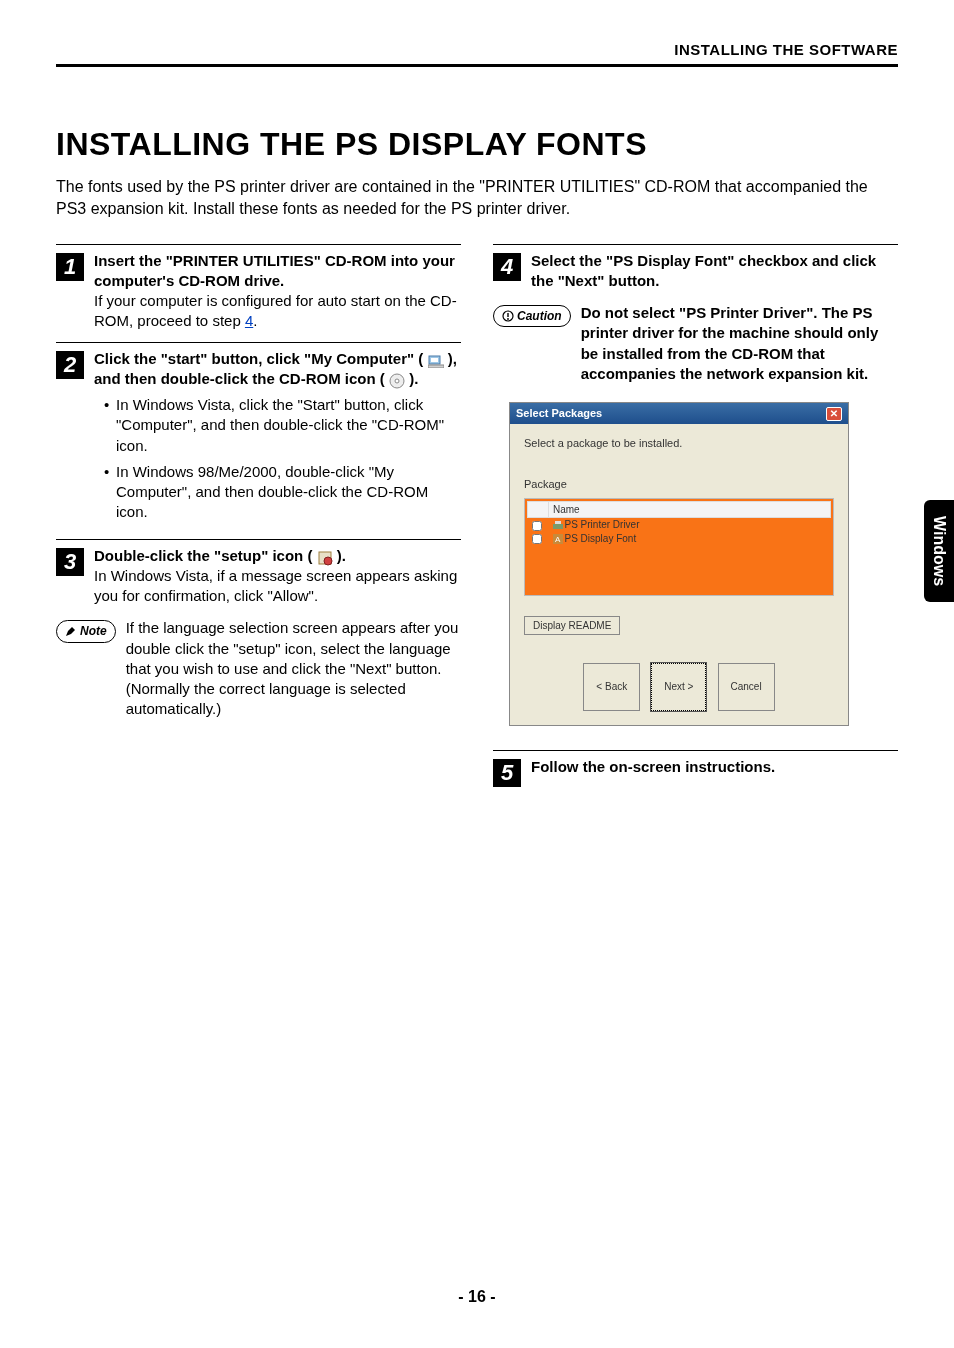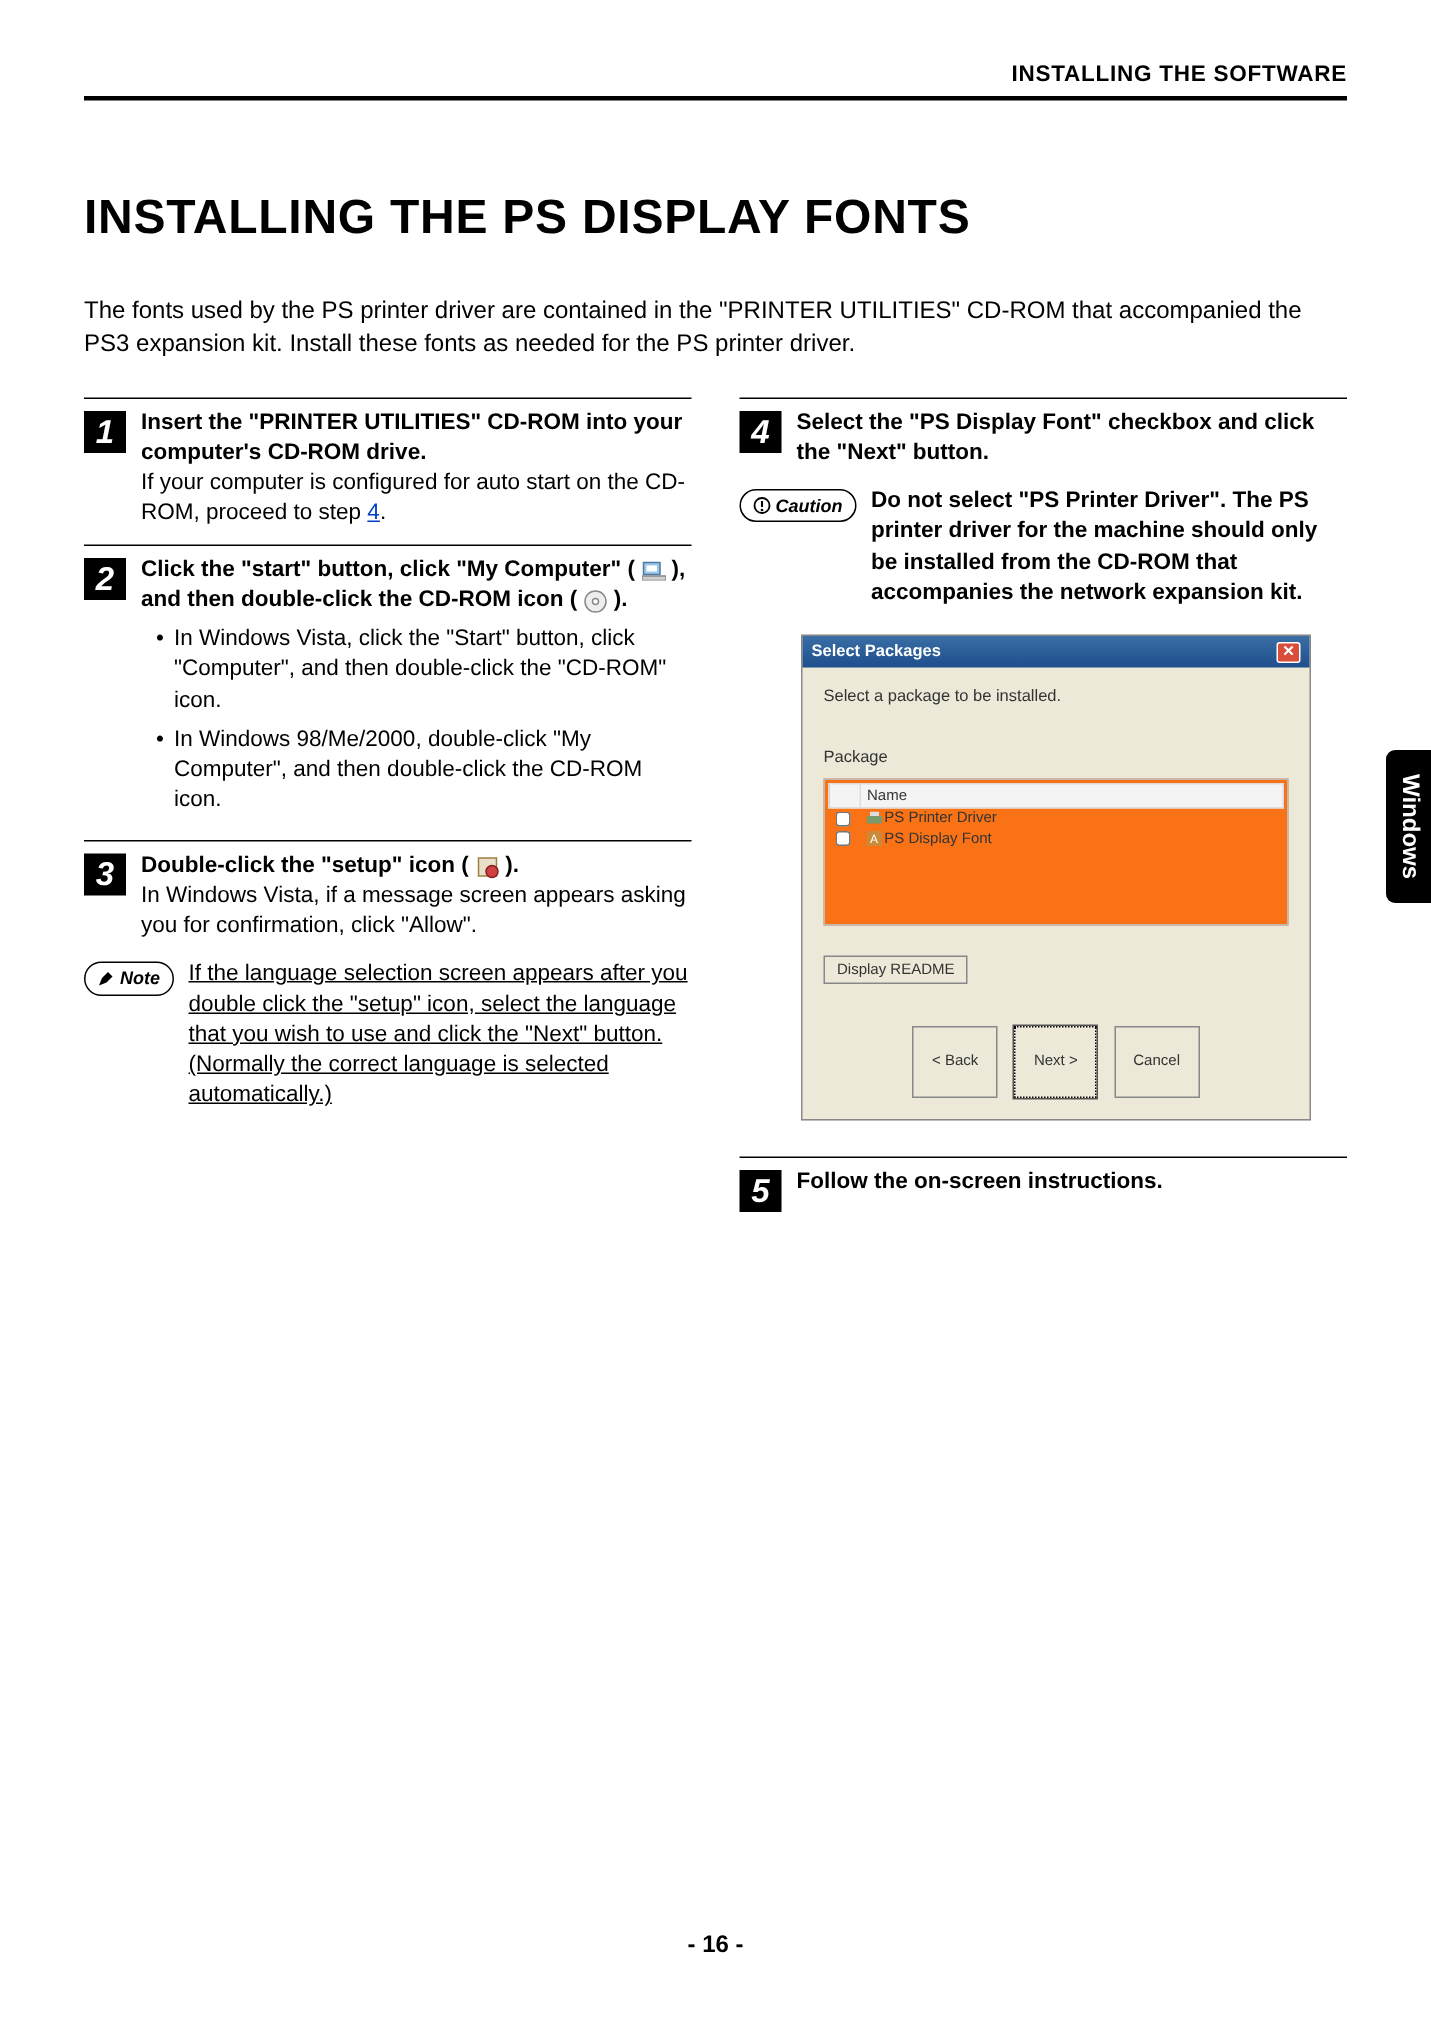--- a/index.html
+++ b/index.html
@@ -1,41 +1,41 @@
 <!DOCTYPE html>
 <html><head>
 <meta charset="utf-8">
 <style>
   * { box-sizing: border-box; margin: 0; padding: 0; }
   body { font-family: Arial, Helvetica, sans-serif; font-size: 15px; color: #000; width: 954px; margin: 0 auto; padding: 40px 56px 30px 56px; background: #fff; line-height: 1.35; position: relative; min-height: 1348px; }
   .header-line { font-weight: bold; font-size: 15px; letter-spacing: 0.5px; text-align: right; }
   hr.thick { border: none; border-top: 3px solid #000; margin-top: 4px; margin-bottom: 56px; }
-  h1.title { font-size: 32px; font-weight: bold; letter-spacing: 0.5px; margin-bottom: 31px; }
+  h1.title { font-size: 32px; font-weight: bold; letter-spacing: 0.5px; margin-bottom: 10px; }
   .intro { font-size: 16px; margin-bottom: 24px; }
   .columns { display: flex; gap: 32px; }
   .col { flex: 1; }
   .step { display: flex; margin-bottom: 10px; border-top: 1px solid #000; padding-top: 6px; }
   .stepnum { background: #000; color: #fff; font-weight: bold; font-size: 22px; font-style: italic; width: 28px; height: 28px; display: flex; align-items: center; justify-content: center; flex-shrink: 0; margin-right: 10px; margin-top: 2px; }
   .stepbody { flex: 1; font-size: 15px; }
   .stepbody b { font-weight: bold; }
   .stepbody .plain { font-weight: normal; }
   ul.bullets { list-style: none; padding-left: 10px; margin-top: 6px; }
   ul.bullets li { position: relative; padding-left: 12px; margin-bottom: 6px; }
   ul.bullets li::before { content: "•"; position: absolute; left: 0; top: 0; }
   .steplink { color: #0040c0; text-decoration: underline; }
   .inline-icon { display: inline-block; width: 16px; height: 14px; vertical-align: middle; }
   .note-block, .caution-block { display: flex; align-items: flex-start; margin-top: 12px; margin-bottom: 12px; }
   .badge { border: 1.5px solid #000; border-radius: 14px; padding: 2px 8px; font-size: 12px; font-style: italic; font-weight: bold; display: inline-flex; align-items: center; gap: 3px; flex-shrink: 0; margin-right: 10px; margin-top: 2px; }
   .badge.caution { font-style: italic; }
   .badge svg { width: 12px; height: 12px; }
   .note-text, .caution-text { font-size: 15px; font-weight: bold; }
-  .note-text { font-weight: normal; text-decoration: underline; }
+  .note-text { font-weight: normal; }
   .caution-text { font-weight: bold; }
   
-  .shot-wrap { margin: 18px 0 0 41px; width: 340px; border: 1px solid #888; font-size: 11px; background: #ece9d8; }
+  .shot-wrap { margin: 18px 0 0 16px; width: 340px; border: 1px solid #888; font-size: 11px; background: #ece9d8; }
   .shot-title { background: linear-gradient(#3a6ea5,#1e4e8c); color: #fff; font-weight: bold; padding: 3px 6px; display: flex; justify-content: space-between; align-items: center; font-size: 11px; }
   .shot-close { background: #d94e3a; color: #fff; width: 16px; height: 14px; display: flex; align-items: center; justify-content: center; font-size: 10px; border: 1px solid #fff; border-radius: 2px; }
   .shot-body { padding: 12px 14px 14px 14px; color: #333; }
   .shot-pkgbox { border: 1px solid #bbb; background: #f97316; padding: 2px; margin-top: 6px; height: 98px; font-size: 10px; }
   .shot-pkgbox table { border-collapse: collapse; width: 100%; font-size: 10px; }
   .shot-pkgbox th { text-align: left; font-weight: normal; border: 1px solid #ddd; padding: 1px 4px; background: #f4f4f4; font-size: 10px; }
   .shot-pkgbox td { padding: 0 4px; }
   .shot-pkgbox input[type=checkbox] { width: 10px; height: 10px; margin-right: 3px; vertical-align: middle; }
   .shot-btnrow { text-align: center; margin-top: 28px; }
   .shot-btn { display: inline-block; border: 1px solid #888; background: #ece9d8; font-size: 10px; padding: 16px 12px; margin: 0 4px; }

